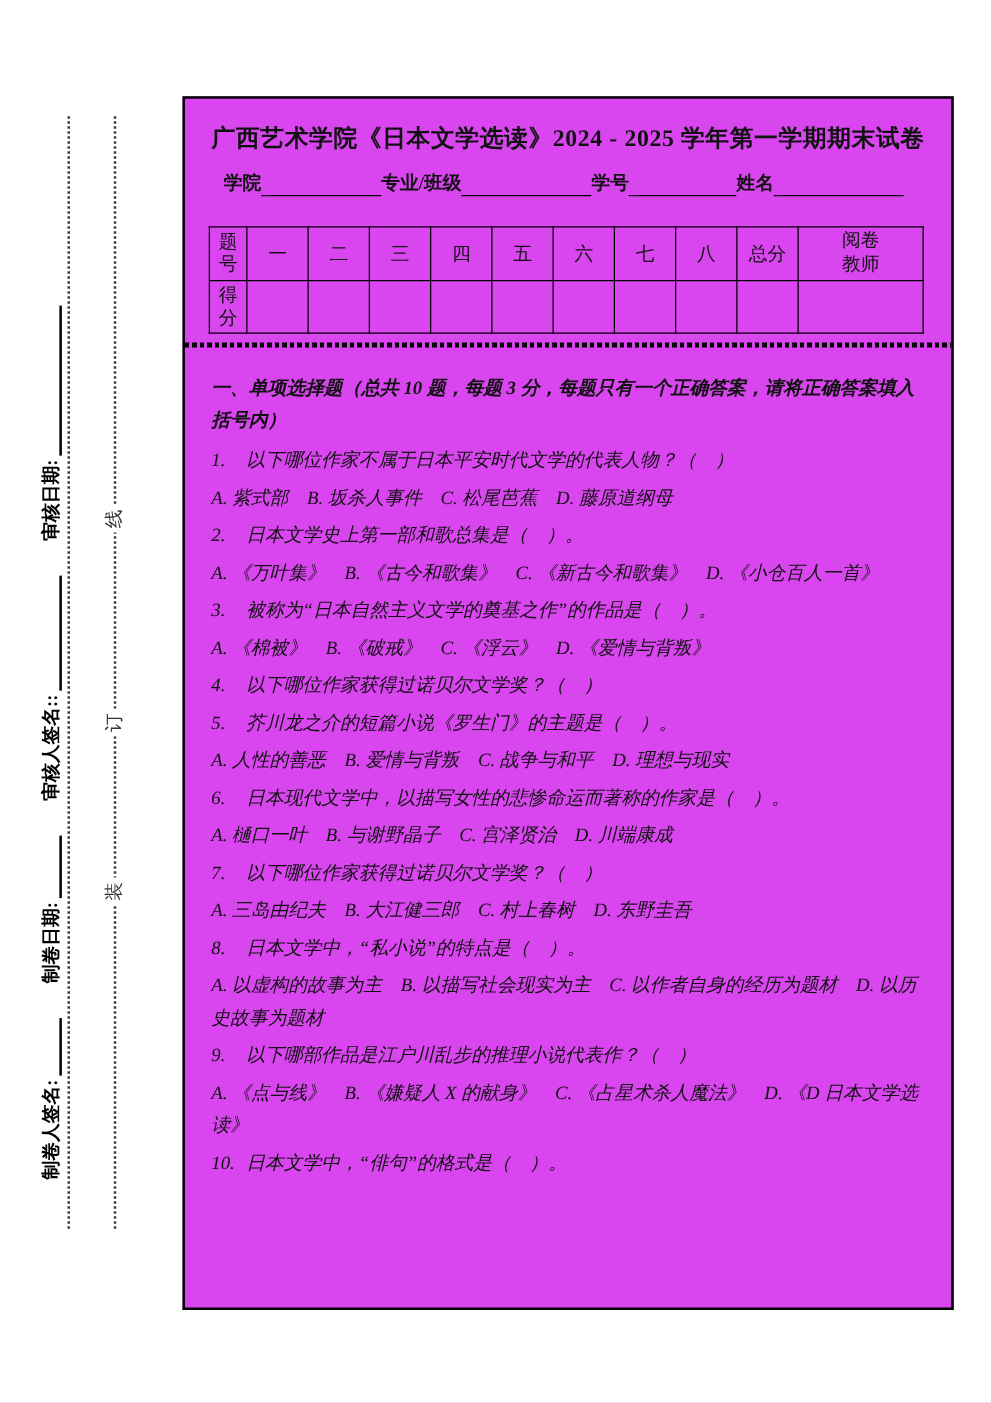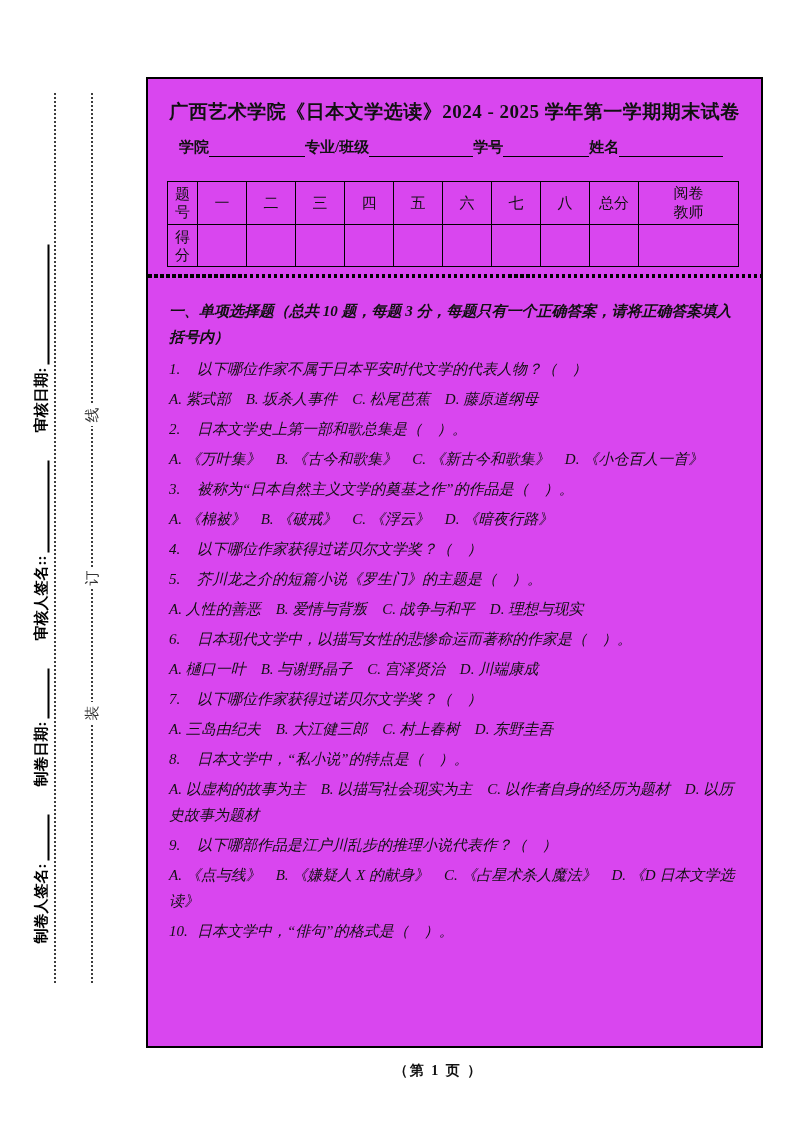--- a/index.html
+++ b/index.html
@@ -159,21 +159,21 @@
     <div class="content">
       <p class="heading">一、单项选择题（总共 10 题，每题 3 分，每题只有一个正确答案，请将正确答案填入括号内）</p>
 
       <p class="q"><span class="qnum">1.</span><span>以下哪位作家不属于日本平安时代文学的代表人物？（　）</span></p>
       <p class="q">A. 紫式部　B. 坂杀人事件　C. 松尾芭蕉　D. 藤原道纲母</p>
 
       <p class="q"><span class="qnum">2.</span><span>日本文学史上第一部和歌总集是（　）。</span></p>
       <p class="q">A. 《万叶集》　B. 《古今和歌集》　C. 《新古今和歌集》　D. 《小仓百人一首》</p>
 
       <p class="q"><span class="qnum">3.</span><span>被称为“日本自然主义文学的奠基之作”的作品是（　）。</span></p>
-      <p class="q">A. 《棉被》　B. 《破戒》　C. 《浮云》　D. 《暗夜行路》</p>
+      <p class="q">A. 《棉被》　B. 《破戒》　C. 《浮云》　D. 《爱情与背叛》</p>
 
       <p class="q"><span class="qnum">4.</span><span>以下哪位作家获得过诺贝尔文学奖？（　）</span></p>
 
       <p class="q"><span class="qnum">5.</span><span>芥川龙之介的短篇小说《罗生门》的主题是（　）。</span></p>
       <p class="q">A. 人性的善恶　B. 爱情与背叛　C. 战争与和平　D. 理想与现实</p>
 
       <p class="q"><span class="qnum">6.</span><span>日本现代文学中，以描写女性的悲惨命运而著称的作家是（　）。</span></p>
       <p class="q">A. 樋口一叶　B. 与谢野晶子　C. 宫泽贤治　D. 川端康成</p>
 
       <p class="q"><span class="qnum">7.</span><span>以下哪位作家获得过诺贝尔文学奖？（　）</span></p>
@@ -182,14 +182,13 @@
       <p class="q"><span class="qnum">8.</span><span>日本文学中，“私小说”的特点是（　）。</span></p>
       <p class="q">A. 以虚构的故事为主　B. 以描写社会现实为主　C. 以作者自身的经历为题材　D. 以历史故事为题材</p>
 
       <p class="q"><span class="qnum">9.</span><span>以下哪部作品是江户川乱步的推理小说代表作？（　）</span></p>
       <p class="q">A. 《点与线》　B. 《嫌疑人 X 的献身》　C. 《占星术杀人魔法》　D. 《D 日本文学选读》</p>
 
       <p class="q"><span class="qnum">10.</span><span>日本文学中，“俳句”的格式是（　）。</span></p>
     </div>
   </div>
 
-  <div class="footer">（第 1 页 ）</div>
 </div>
 
 </body></html>

